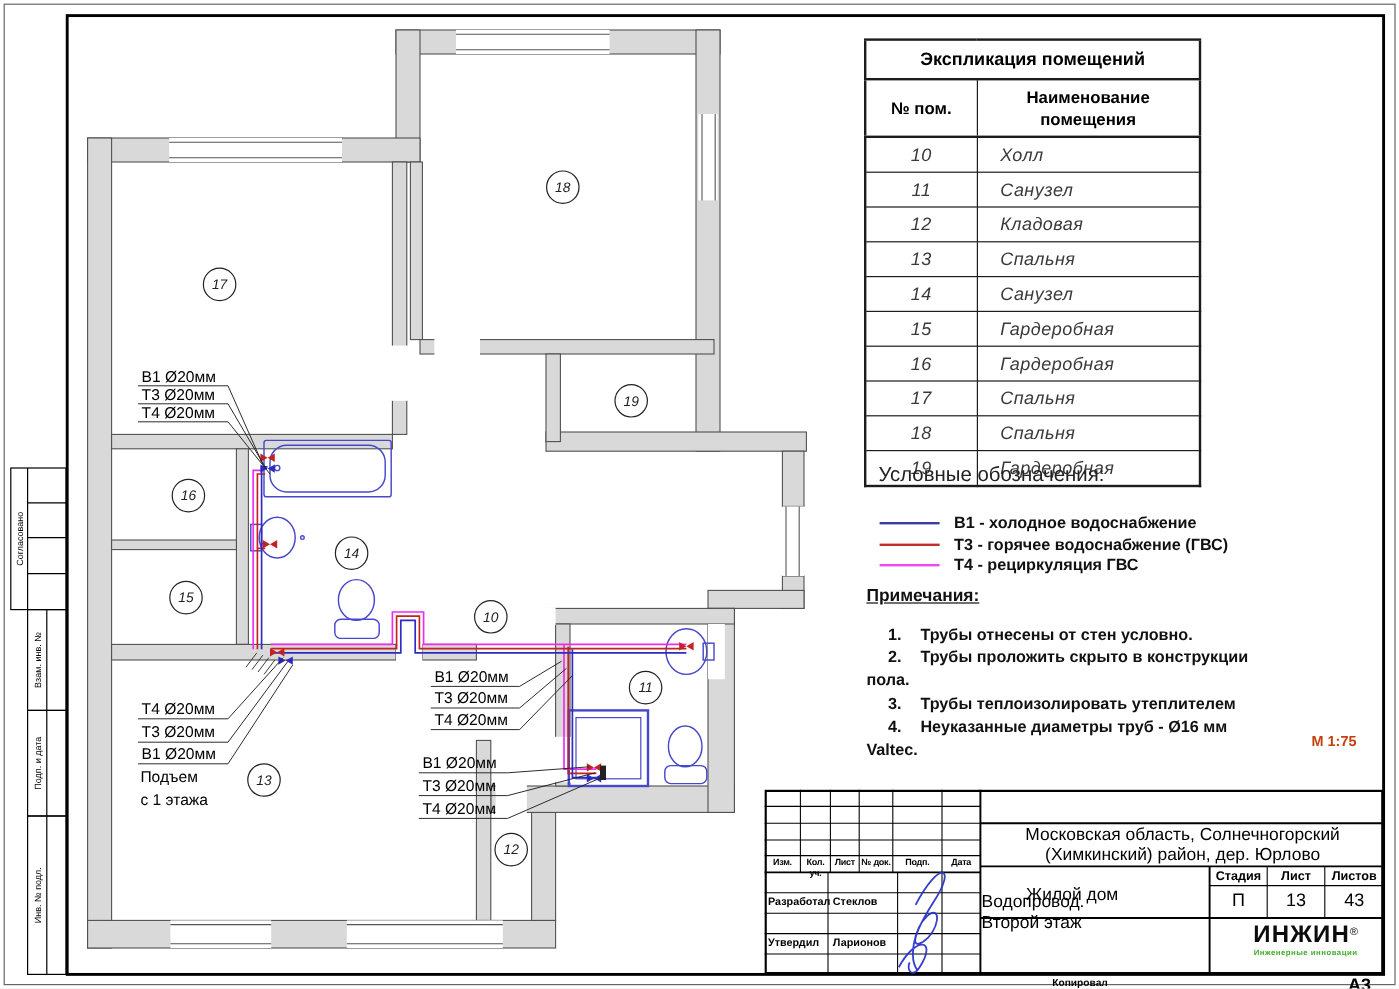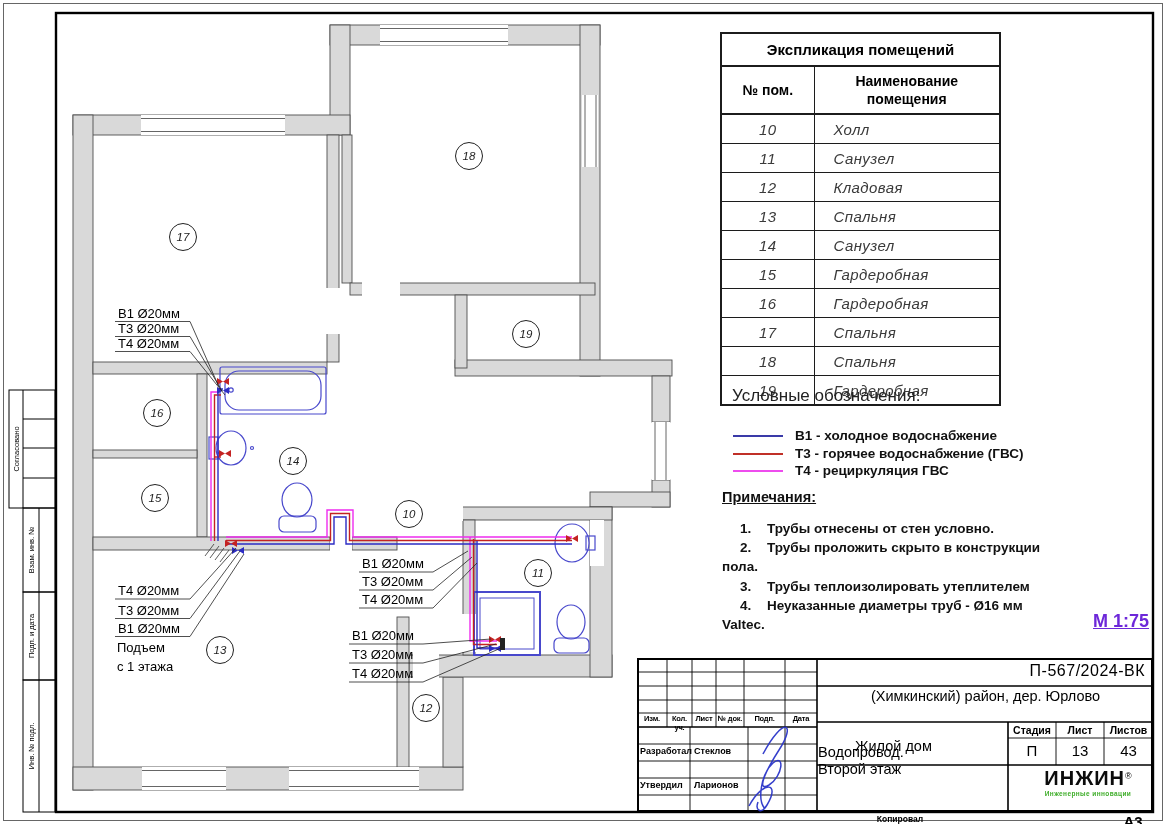--- a/index.html
+++ b/index.html
@@ -30,21 +30,21 @@
   .legend-row{height:17.5px;position:relative;}
   .legend-line{position:absolute;left:0;top:7px;width:50px;height:2px;}
   .legend-label{position:absolute;left:62px;top:0;font-size:13.5px;font-weight:600;color:#111;white-space:nowrap;}
 
   
   #notes-title{left:722px;top:489px;font-size:14.5px;font-weight:bold;text-decoration:underline;color:#111;}
   #notes-body{left:722px;top:521px;width:330px;}
   .note-line{height:19.2px;font-size:13.5px;font-weight:600;color:#111;white-space:nowrap;}
   .note-first{padding-left:18px;}
   .note-num{display:inline-block;width:27px;}
-  #scale-note{left:1093px;top:611px;font-size:18px;font-weight:600;color:#6d28d9;text-decoration:underline;}
+  #scale-note{left:1093px;top:611px;font-size:12px;font-weight:600;color:#c2410c;}
 
   
   .tb-text{position:absolute;color:#000;}
   #tb-docnum{left:840px;top:662px;width:305px;text-align:right;font-size:16px;letter-spacing:.5px;}
   #tb-address{left:818px;top:688px;width:335px;text-align:center;font-size:14.5px;line-height:16.5px;}
   #tb-object{left:818px;top:738px;width:151px;text-align:center;font-size:14.5px;}
   .tb-stage-label{top:724px;font-size:10.5px;font-weight:bold;text-align:center;}
   .tb-stage-val{top:742px;font-size:15px;text-align:center;}
   #tb-sheetname{left:818px;top:744px;width:200px;text-align:left;font-size:14.5px;line-height:17px;}
   #tb-logo{left:1008px;top:766px;width:160px;text-align:center;line-height:20px;}
@@ -415,22 +415,22 @@
       <line x1="180" y1="0" x2="180" y2="154"></line>
       <line x1="0" y1="69" x2="180" y2="69"></line>
       <line x1="180" y1="28" x2="516" y2="28"></line>
       <line x1="180" y1="64" x2="516" y2="64"></line>
       <line x1="180" y1="107" x2="516" y2="107"></line>
       <line x1="371" y1="64" x2="371" y2="154"></line>
     </g>
     <path d="M126,96 C146,58 160,64 142,92 C126,117 120,134 132,127 C146,118 148,95 136,105 C124,116 120,142 128,151 M112,148 C126,122 144,124 130,147 C124,157 118,152 121,144" fill="none" stroke="#2a35c8" stroke-width="1.5" opacity="0.95"></path>
   </svg>
 
-  <div id="tb-docnum" class="tb-text">П-567/2024-ВК</div>
   <div id="tb-address" class="tb-text">
+    <div>Московская область, Солнечногорский</div>
     <div>(Химкинский) район, дер. Юрлово</div>
   </div>
   <div id="tb-object" class="tb-text">Жилой дом</div>
   <div class="tb-text tb-stage-label" style="left:1008px;width:48px">Стадия</div>
   <div class="tb-text tb-stage-label" style="left:1056px;width:48px">Лист</div>
   <div class="tb-text tb-stage-label" style="left:1104px;width:49px">Листов</div>
   <div class="tb-text tb-stage-val" style="left:1008px;width:48px">П</div>
   <div class="tb-text tb-stage-val" style="left:1056px;width:48px">13</div>
   <div class="tb-text tb-stage-val" style="left:1104px;width:49px">43</div>
   <div id="tb-sheetname" class="tb-text">

